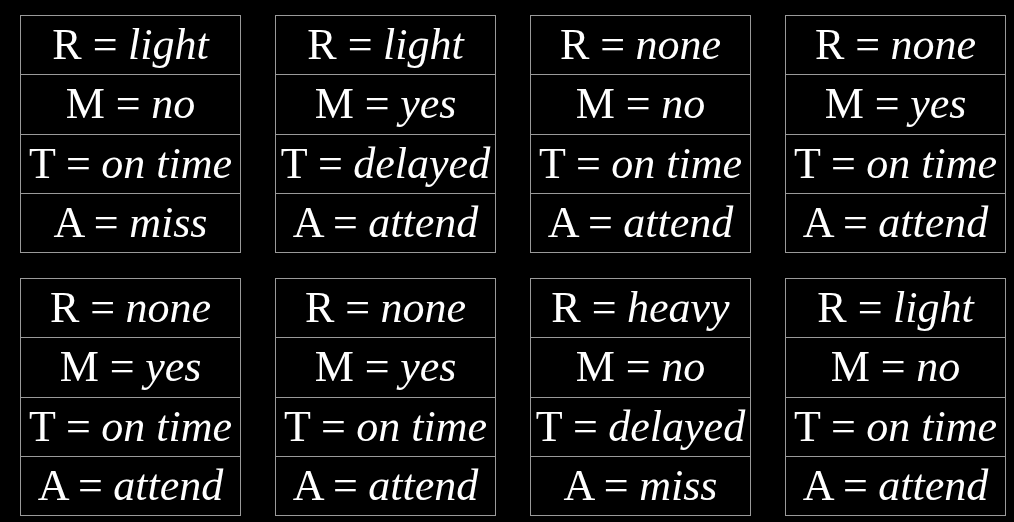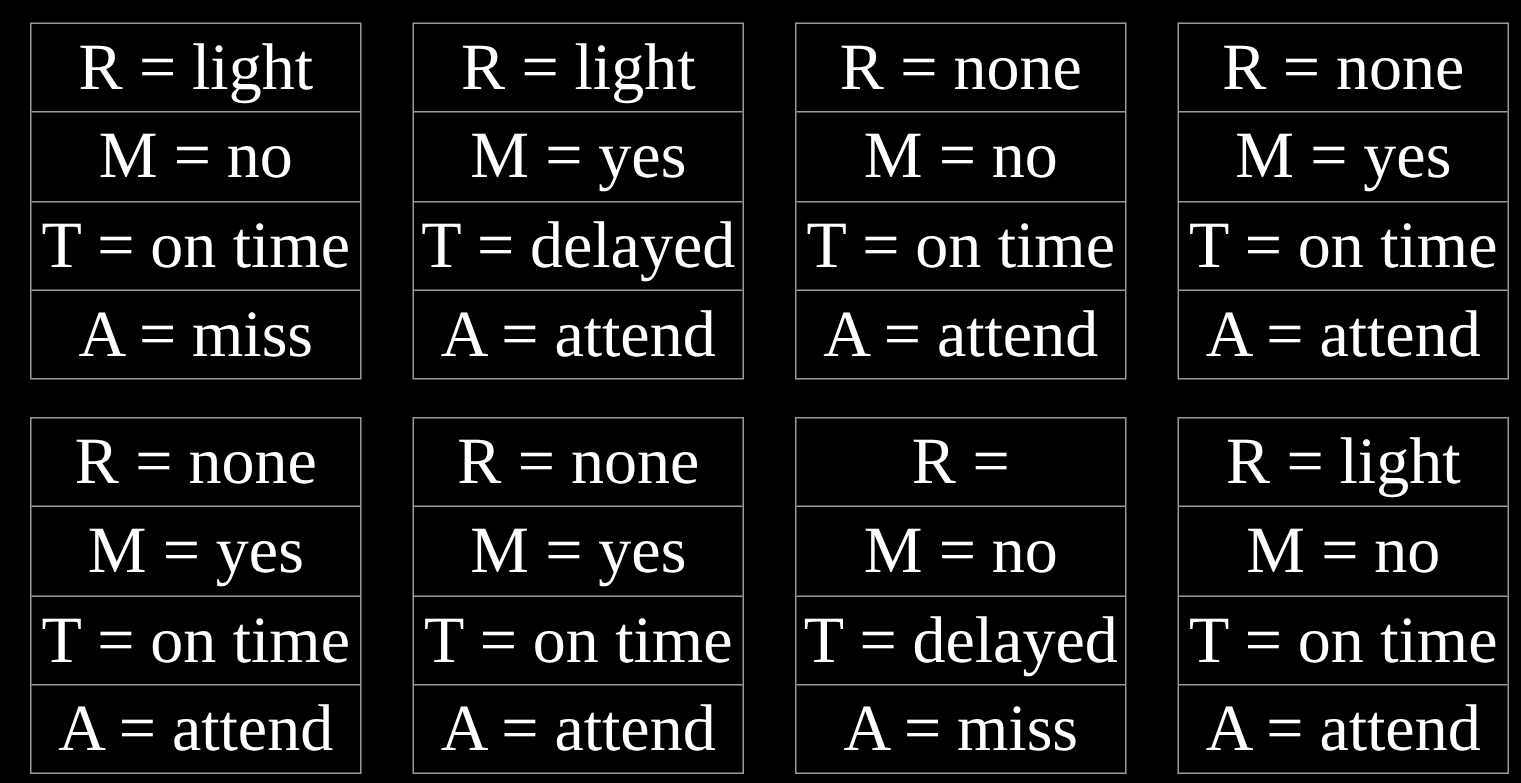--- a/index.html
+++ b/index.html
@@ -44,20 +44,21 @@
     line-height: 1;
     white-space: nowrap;
   }
   .cell:first-child {
     border-top: none;
   }
   .lhs {
     font-style: normal;
   }
   .rhs {
+    font-style: italic;
     margin-left: 0.24em;
   }
 </style>
 </head>
 <body style="background: rgb(0, 0, 0);">
 
 <div class="canvas" style="background: rgb(0, 0, 0); --border: #9a9a9a; --text: #ffffff;">
   <div class="grid">
 
     <div class="box">
@@ -170,20 +171,21 @@
         </div>
       <div class="cell">
           <span class="lhs">A =</span>
           <span class="rhs">attend</span>
         </div>
     </div>
 
     <div class="box">
       <div class="cell">
           <span class="lhs">R =</span>
+          <span class="rhs">heavy</span>
         </div>
       <div class="cell">
           <span class="lhs">M =</span>
           <span class="rhs">no</span>
         </div>
       <div class="cell">
           <span class="lhs">T =</span>
           <span class="rhs">delayed</span>
         </div>
       <div class="cell">

